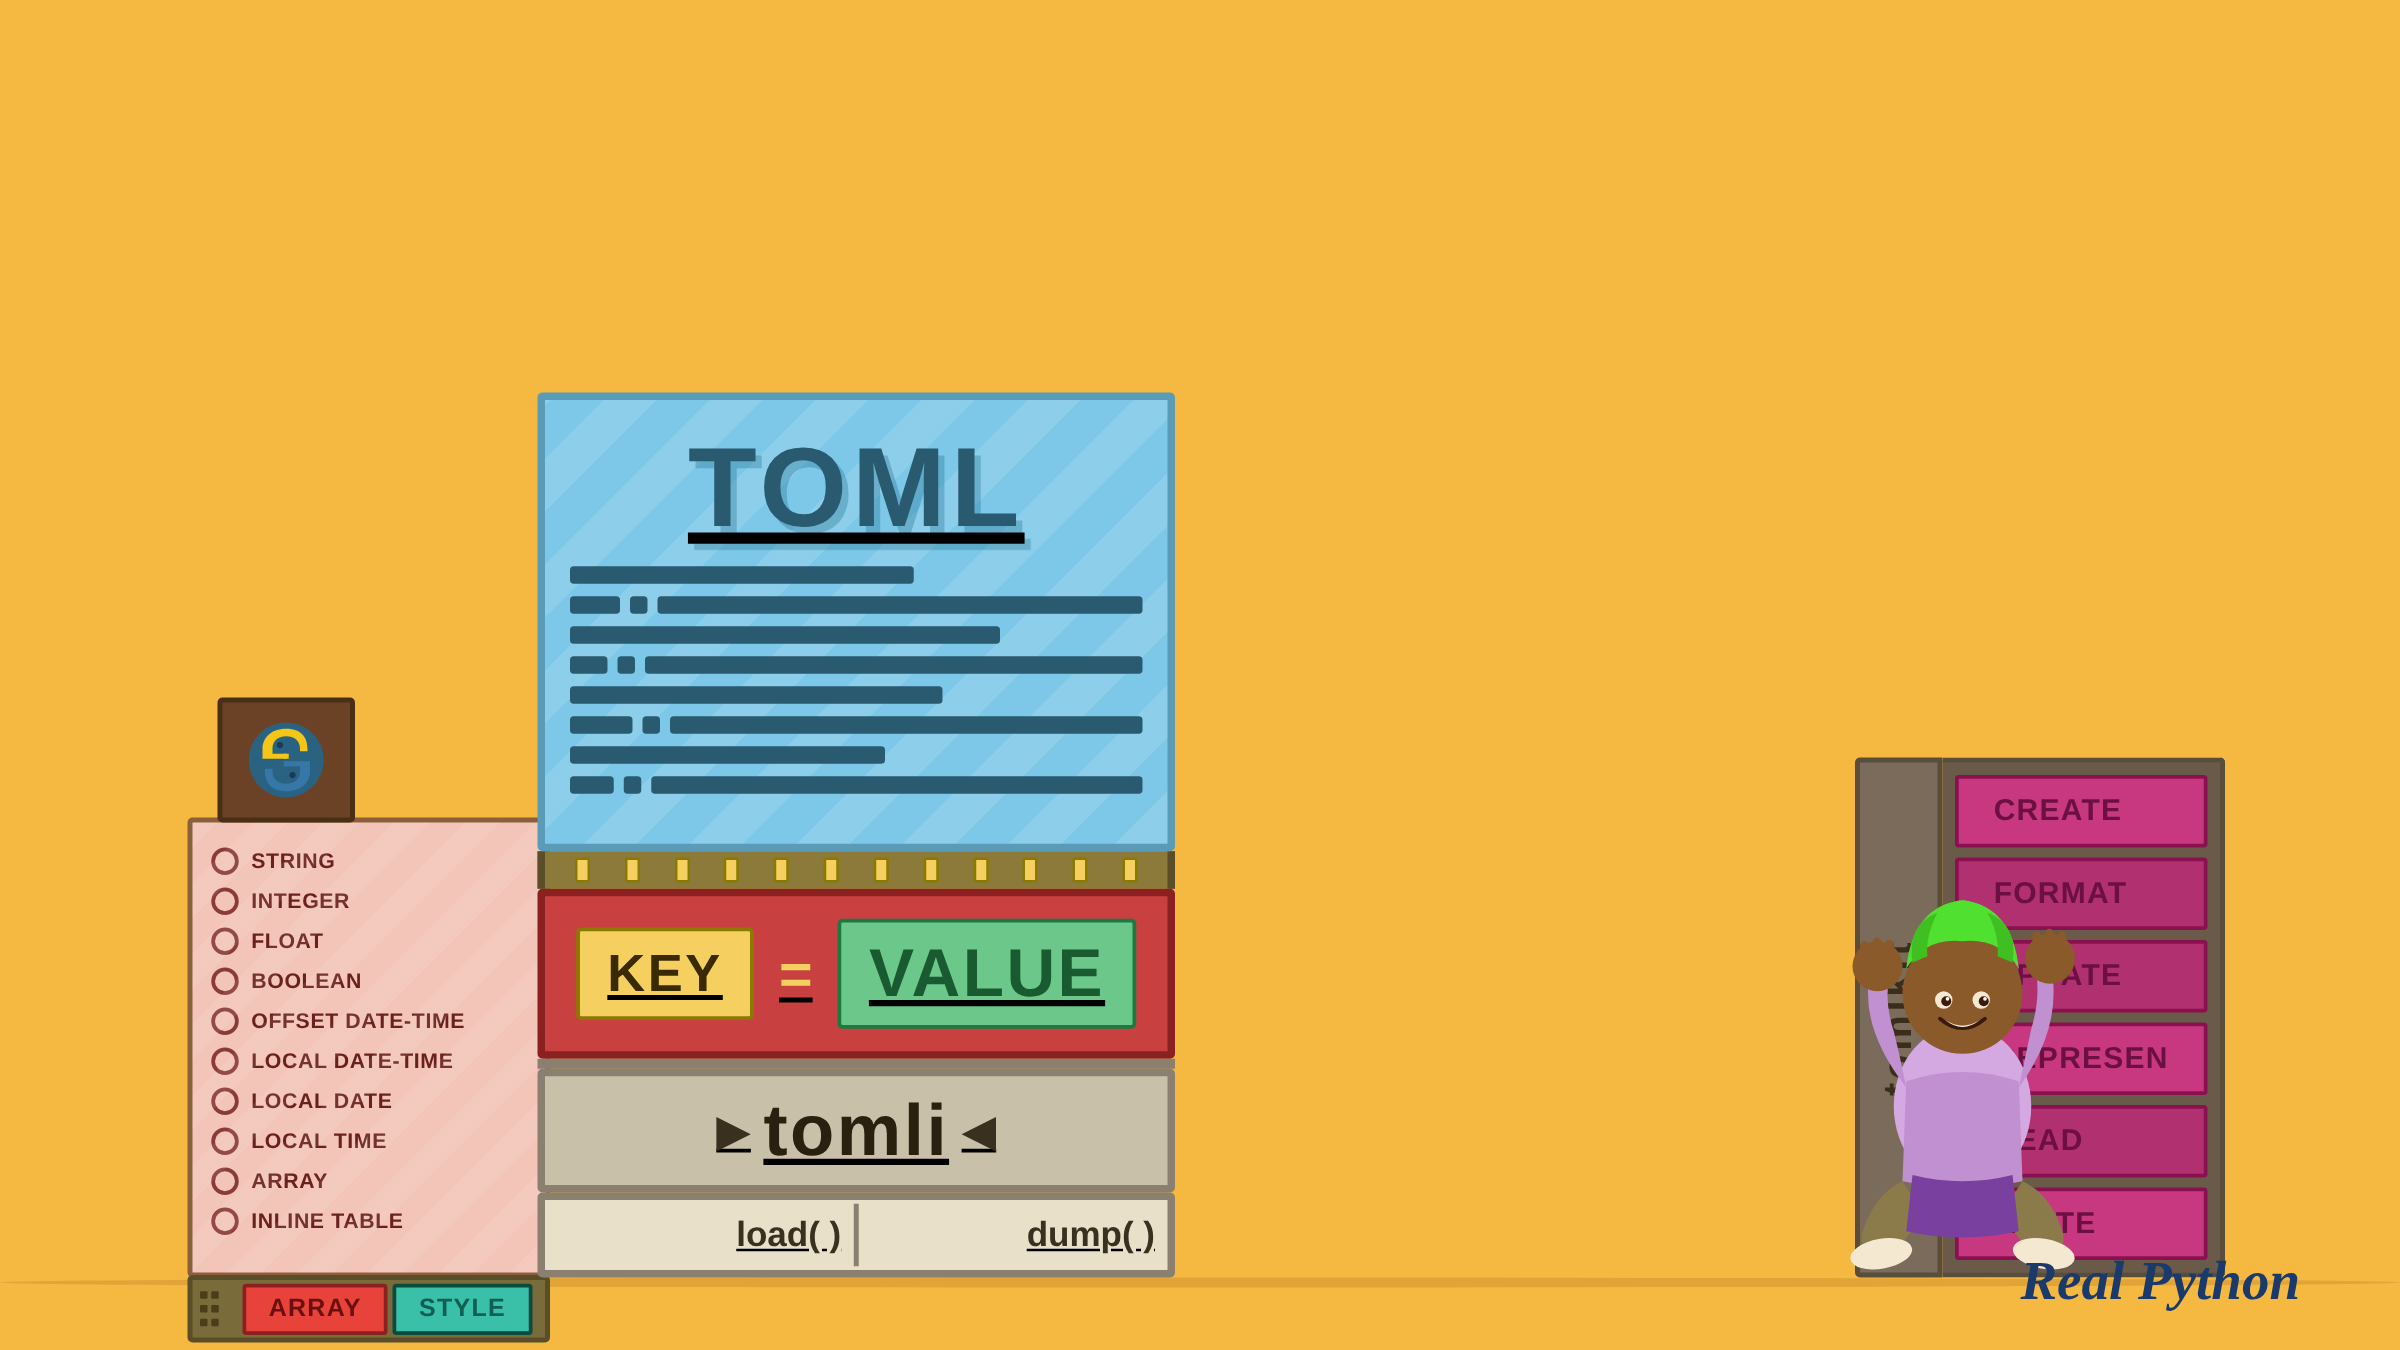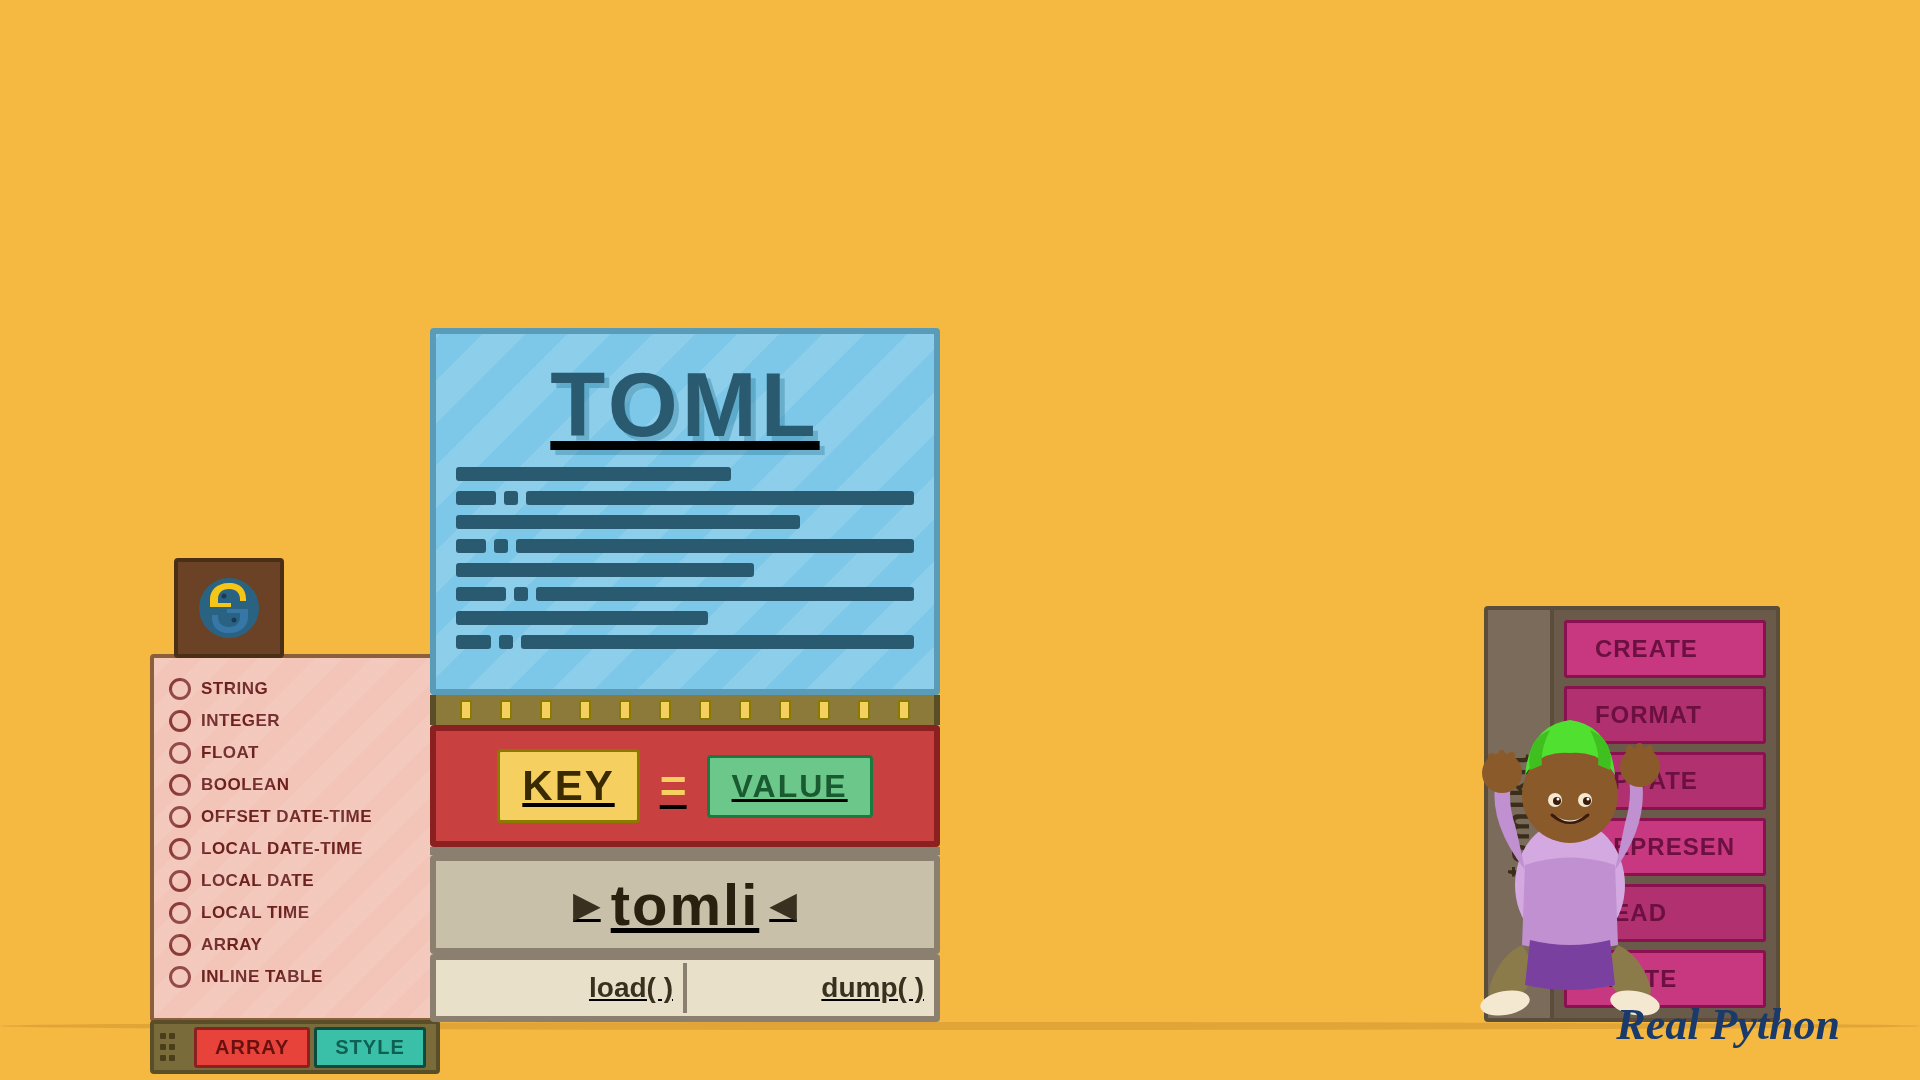--- a/index.html
+++ b/index.html
@@ -301,21 +301,21 @@
     .kv-equals {
       font-size: 46px;
       font-weight: 900;
       color: #F5D060;
       font-family: 'Arial Black', Arial, sans-serif;
     }
 
     .kv-value {
       background: #6BC88A;
       color: #1A5A30;
-      font-size: 32px;
+      font-size: 54px;
       font-weight: 900;
       padding: 10px 22px;
       border-radius: 4px;
       border: 3px solid #1A7A40;
       font-family: 'Arial Black', Arial, sans-serif;
       letter-spacing: 2px;
     }
 
     
     .tomli-panel {

